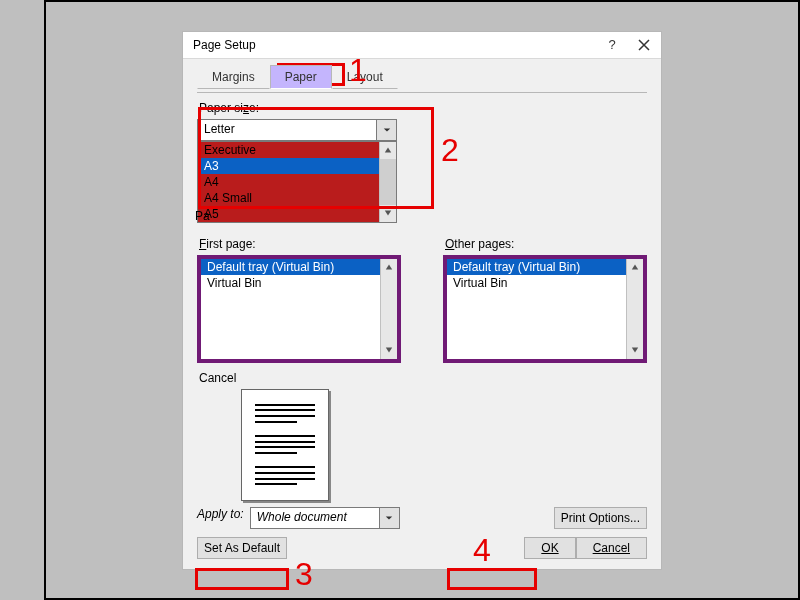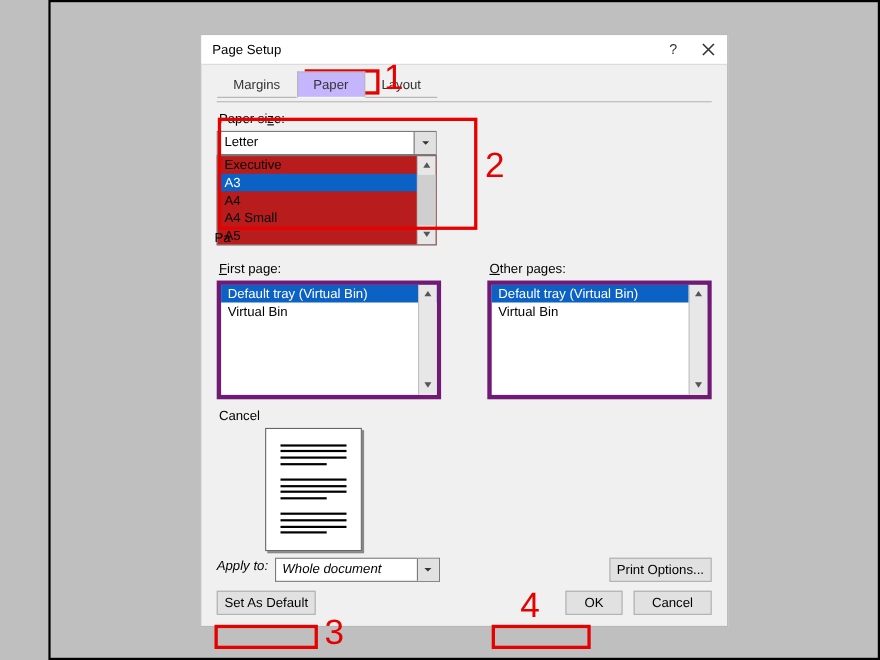--- a/index.html
+++ b/index.html
@@ -96,21 +96,21 @@
     .line.short { width:70%; }
     .line.gap { background:transparent; height:5px; }
 
     .bottom-row { display:flex; align-items:center; justify-content:space-between; margin-top:6px; }
     .apply { display:flex; gap:6px;font-style:italic;}
     .btn3d {
       border:1px solid #adadad; background:#e1e1e1; padding:3px 6px; font-size:12px; color:#000;
     }
     .btn3d.wide { padding:3px 16px; }
     .footer { display:flex; justify-content:space-between; padding-top:8px; }
-    .footer .right { display:flex; gap:10px; }
+    .footer .right { display:flex; gap:0;text-decoration:underline; }
 
     
     .anno { position:absolute; border:3px solid #e60000; pointer-events:none; }
     .anno-num { position:absolute; color:#e60000; font-size:32px; font-weight:400; font-family: "Segoe UI", sans-serif; pointer-events:none; }
   </style>
 </head>
 <body>
 
 <div class="outer-frame">
   <div class="dialog">

